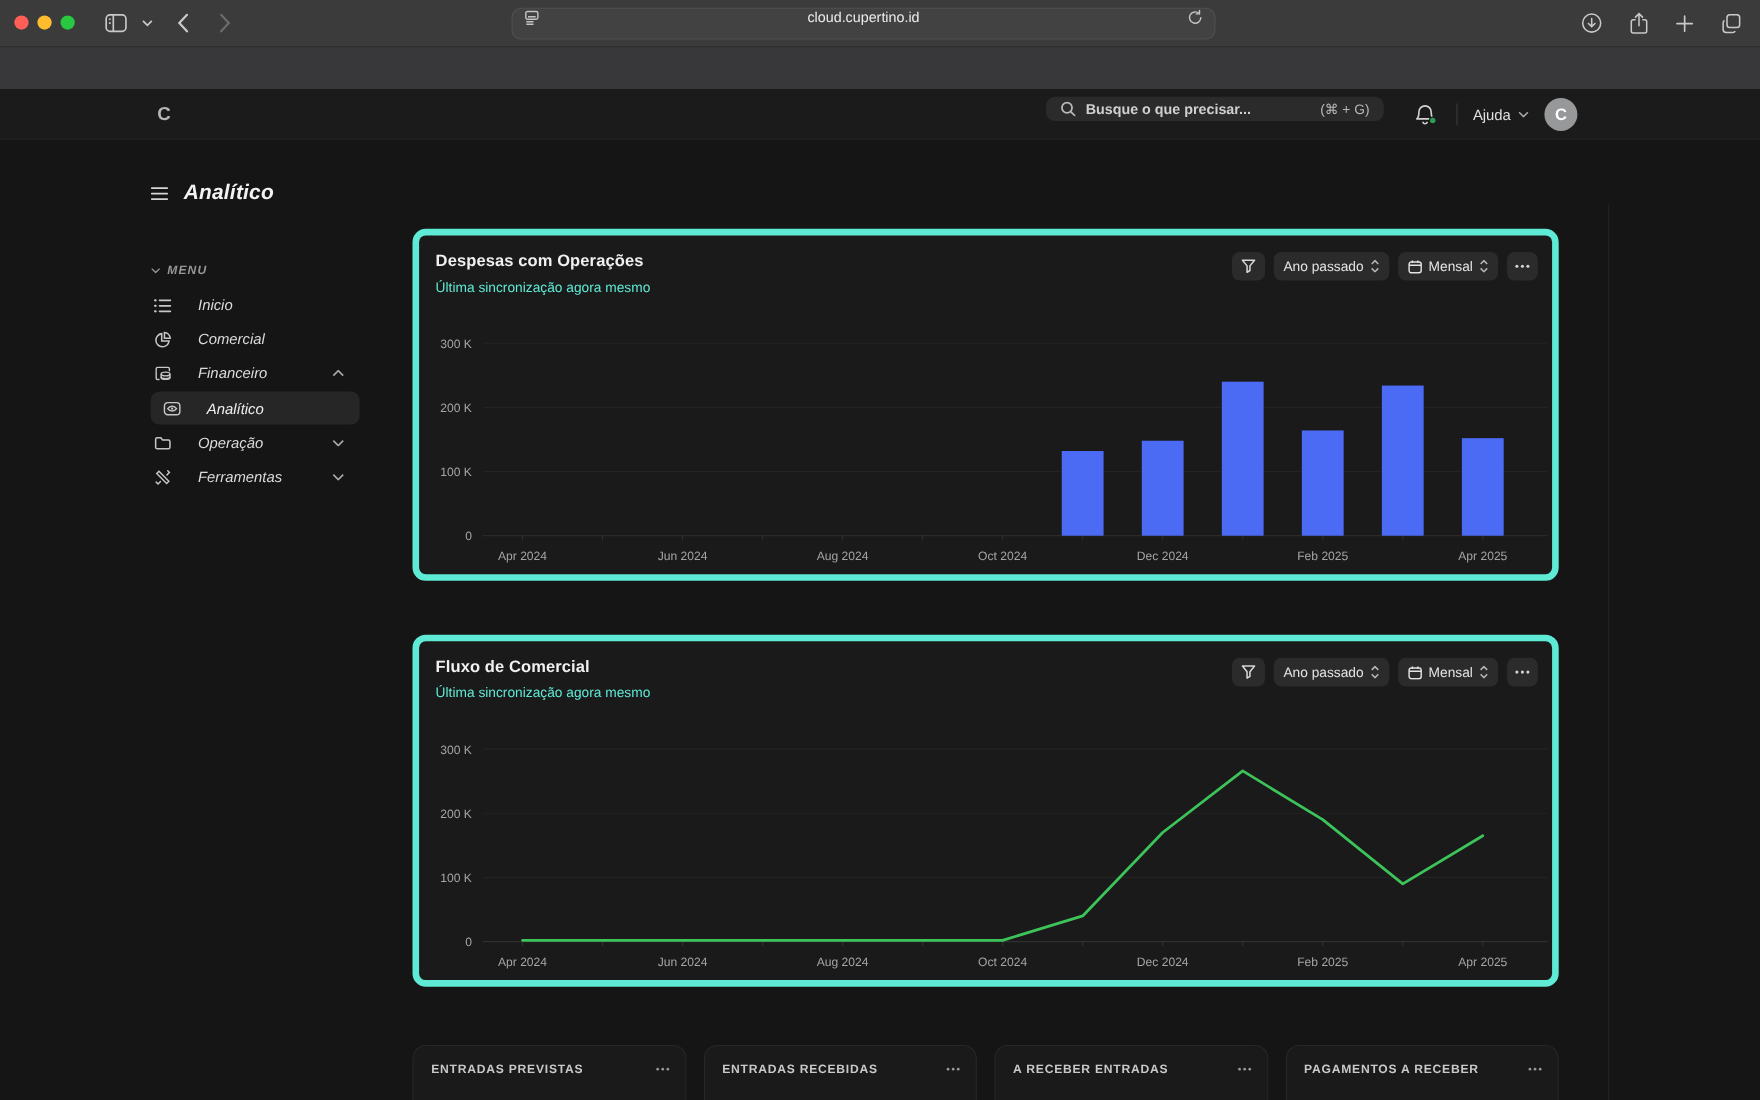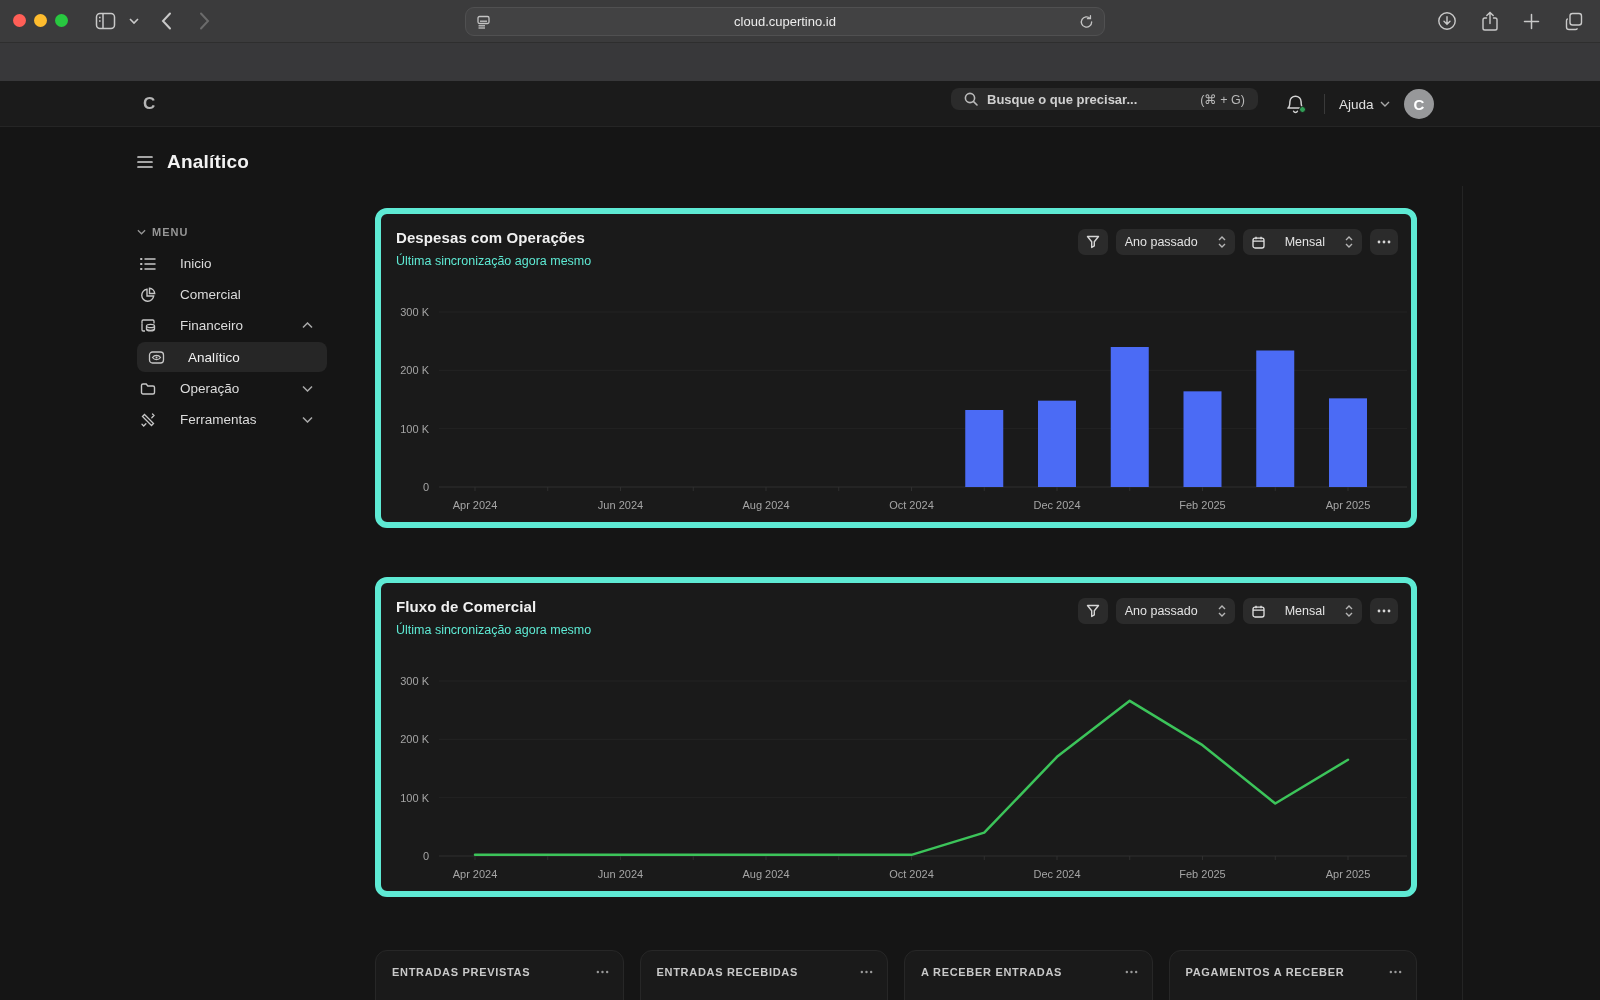--- a/index.html
+++ b/index.html
@@ -15,21 +15,21 @@
 
   
   .chrome { position:absolute; left:0; top:0; width:1600px; height:42px; background:#3b3b3c; }
   .traffic { position:absolute; left:13px; top:14px; display:flex; gap:8px; }
   .light { width:13px; height:13px; border-radius:50%; }
   .chrome-ic { position:absolute; top:50%; transform:translateY(-50%); color:#c9c9c9; display:flex; align-items:center; }
   .chrome-ic.disabled { color:#6b6b6b; }
   .urlbar {
     position:absolute; left:465px; top:7px; width:640px; height:29px;
     background:#424243; border:1px solid #505051; border-radius:9px;
-    display:flex; align-items:center; padding:0 10px;
+    display:flex; padding:0 10px;
   }
   .urlbar .url-text { flex:1; text-align:center; font-size:13px; color:#ececec; }
   .chrome-right { position:absolute; right:16px; top:0; height:42px; display:flex; align-items:center; gap:24px; color:#c9c9c9; }
 
   
   .band { position:absolute; left:0; top:42px; width:1600px; height:39px; background:#38383a; border-top:1px solid #2e2e2e; }
 
   
   .appheader { position:absolute; left:0; top:81px; width:1600px; height:46px; background:#1b1b1b; border-bottom:1px solid #252525; }
   .logo { position:absolute; left:143px; top:0; height:46px; display:flex; align-items:center; font-size:17px; font-weight:600; color:#b5b5b5; letter-spacing:.5px; }
@@ -43,42 +43,42 @@
   .bell-dot { position:absolute; top:12px; right:-1px; width:7px; height:7px; border-radius:50%; background:#2f9e55; border:1.5px solid #1b1b1b; }
   .hdr-divider { position:absolute; left:1324px; top:13px; width:1px; height:20px; background:#3a3a3a; }
   .help { position:absolute; left:1339px; top:0; height:46px; display:flex; align-items:center; gap:6px; font-size:13.5px; color:#e0e0e0; cursor:default; }
   .avatar {
     position:absolute; left:1404px; top:8px; width:30px; height:30px; border-radius:50%;
     background:#97989a; color:#ffffff; font-weight:700; font-size:15px;
     display:flex; align-items:center; justify-content:center;
   }
 
   
-  .sidebar { position:absolute; left:137px; top:148px; width:190px; }
+  .sidebar { position:absolute; left:137px; top:162px; width:190px;font-style:italic; }
   .sb-title-row { display:flex; align-items:center; gap:14px; height:28px; color:#f2f2f2; }
   .sb-title { font-size:19px; font-weight:700; letter-spacing:.2px; }
   .menu-label-row { margin-top:48px; display:flex; align-items:center; gap:6px; color:#969696; height:16px; }
   .menu-label { font-size:11px; font-weight:600; letter-spacing:1px; }
   .sb-items { margin-top:8px; }
   .sb-item { position:relative; height:31px; display:flex; align-items:center; gap:23px; color:#dcdcdc; font-size:13.5px; padding:0 14px 0 2px; border-radius:8px; }
   .sb-item .ic { width:18px; display:flex; justify-content:center; color:#c6c6c6; }
   .sb-item .lbl { flex:1; }
   .sb-item .chev { color:#a8a8a8; }
   .sb-item.active { background:#262626; height:30px; padding-left:10px; margin:1px 0; color:#f0f0f0; }
 
   
   .card {
     position:absolute; left:375px; width:1042px; height:320px;
     background:#1a1a1a; border:6px solid #5eead4; border-radius:12px;
   }
   .card-title { position:absolute; left:15px; top:15px; font-size:15px; font-weight:700; color:#f0f0f0; letter-spacing:.1px; }
   .card-sub { position:absolute; left:15px; top:40px; font-size:12.5px; color:#5eead4; }
   .controls { position:absolute; top:15px; right:13px; display:flex; align-items:center; gap:8px; }
   .iconbtn { width:30px; height:26px; background:#2b2b2b; border-radius:7px; display:flex; align-items:center; justify-content:center; color:#d6d6d6; }
-  .pill { height:26px; background:#2b2b2b; border-radius:7px; display:flex; align-items:center; gap:20px; padding:0 9px; font-size:12.5px; color:#e3e3e3; }
+  .pill { height:26px; background:#2b2b2b; border-radius:7px; display:flex; align-items:center; gap:6px; padding:0 9px; font-size:12.5px; color:#e3e3e3; }
   .pill .updown { color:#b5b5b5; }
   .morebtn { width:28px; height:26px; background:#2b2b2b; border-radius:7px; display:flex; align-items:center; justify-content:center; color:#d6d6d6; }
   .chart-svg { position:absolute; left:0; top:88px; }
 
   
   .bottom-grid { position:absolute; left:375px; top:950px; width:1042px; display:grid; grid-template-columns:repeat(4,1fr); gap:16px; }
   .mini-card { height:160px; background:#1a1a1a; border:1px solid #272727; border-radius:12px; position:relative; }
   .mini-head { display:flex; align-items:center; justify-content:space-between; padding:15px 14px 0 16px; }
   .mini-title { font-size:11px; font-weight:600; letter-spacing:.7px; color:#c9c9c9; }
   .mini-more { color:#9a9a9a; display:flex; }

